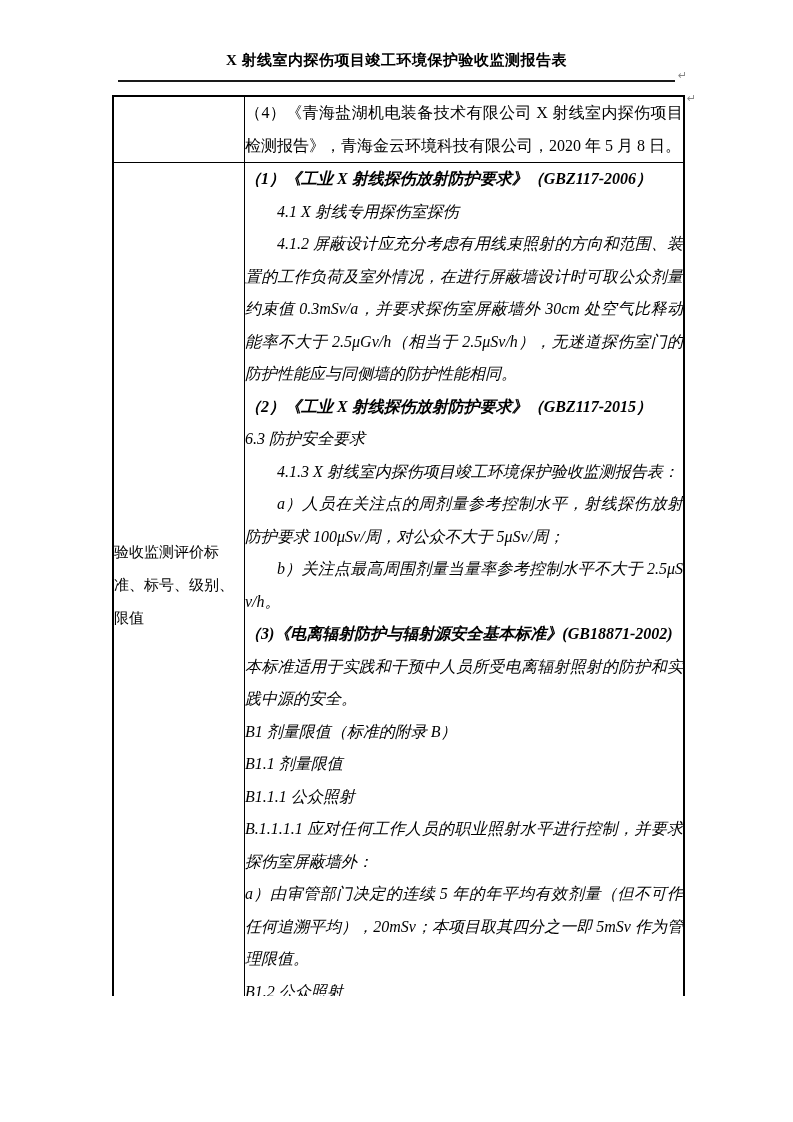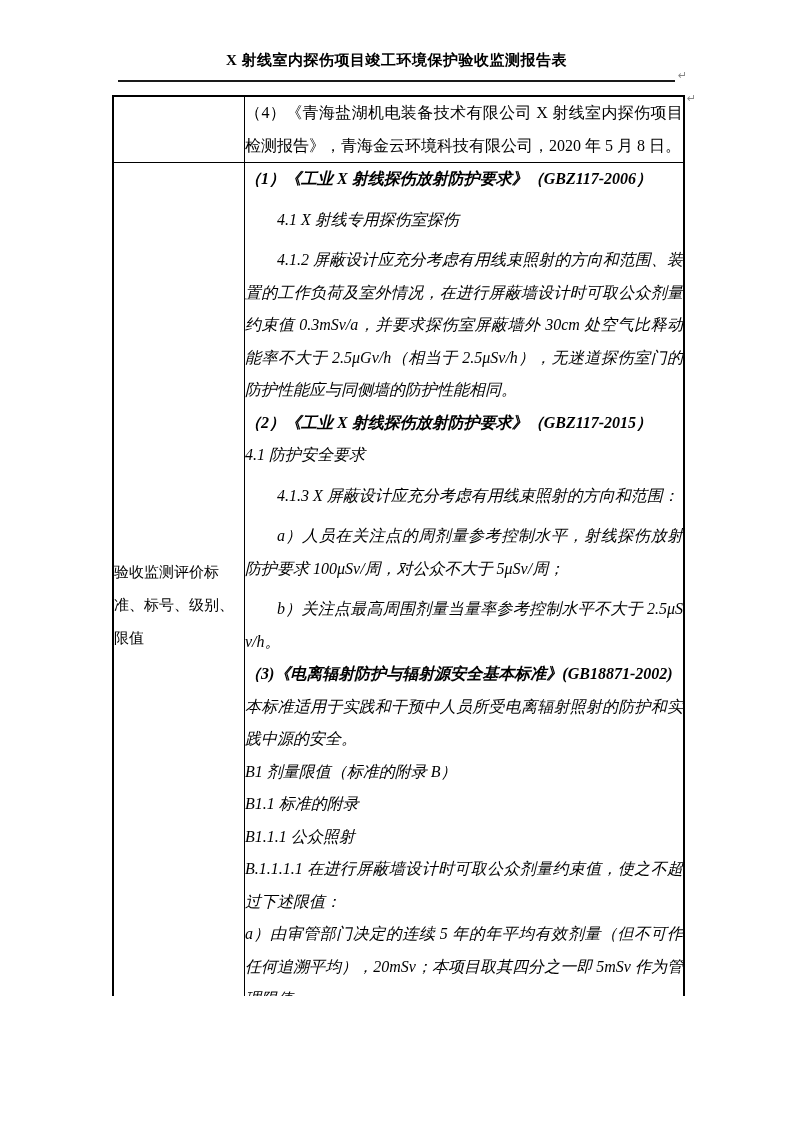--- a/index.html
+++ b/index.html
@@ -63,21 +63,21 @@
     font-style:italic;
   }
   .para{
     margin:0;
     font-size:16px;
     line-height:32.5px;
     text-align:justify;
     word-break:break-all;
   }
   .para.bold{font-weight:bold;}
-  .para.indent{text-indent:2em;margin-top:8px;}
+  .para.indent{text-indent:2em;}
   .label-line{
     margin:0;
     white-space:nowrap;
   }
   .page-number{
     position:absolute;
     top:1030px;left:0;width:793px;
     text-align:center;
     font-size:13px;
   }
@@ -105,30 +105,30 @@
       <td class="col-label cell-std-label">
         <div class="label-line">验收监测评价标</div>
         <div class="label-line">准、标号、级别、</div>
         <div class="label-line">限值</div>
       </td>
       <td class="cell-std-body">
         <p class="para bold">（1）《工业 X 射线探伤放射防护要求》（GBZ117-2006）</p>
         <p class="para indent">4.1 X 射线专用探伤室探伤</p>
         <p class="para indent">4.1.2 屏蔽设计应充分考虑有用线束照射的方向和范围、装置的工作负荷及室外情况，在进行屏蔽墙设计时可取公众剂量约束值 0.3mSv/a，并要求探伤室屏蔽墙外 30cm 处空气比释动能率不大于 2.5μGv/h（相当于 2.5μSv/h），无迷道探伤室门的防护性能应与同侧墙的防护性能相同。</p>
         <p class="para bold">（2）《工业 X 射线探伤放射防护要求》（GBZ117-2015）</p>
-        <p class="para">4.1 防护安全要求</p>
-        <p class="para indent">4.1.3 X 屏蔽设计应充分考虑有用线束照射的方向和范围：</p>
+        <p class="para">6.3 防护安全要求</p>
+        <p class="para indent">4.1.3 X 射线室内探伤项目竣工环境保护验收监测报告表：</p>
         <p class="para indent">a）人员在关注点的周剂量参考控制水平，射线探伤放射防护要求 100μSv/周，对公众不大于 5μSv/周；</p>
         <p class="para indent">b）关注点最高周围剂量当量率参考控制水平不大于 2.5μSv/h。</p>
         <p class="para bold">（3)《电离辐射防护与辐射源安全基本标准》(GB18871-2002)</p>
         <p class="para">本标准适用于实践和干预中人员所受电离辐射照射的防护和实践中源的安全。</p>
         <p class="para">B1 剂量限值（标准的附录 B）</p>
-        <p class="para">B1.1 标准的附录</p>
+        <p class="para">B1.1 剂量限值</p>
         <p class="para">B1.1.1 公众照射</p>
-        <p class="para">B.1.1.1.1 在进行屏蔽墙设计时可取公众剂量约束值，使之不超过下述限值：</p>
+        <p class="para">B.1.1.1.1 应对任何工作人员的职业照射水平进行控制，并要求探伤室屏蔽墙外：</p>
         <p class="para">a）由审管部门决定的连续 5 年的年平均有效剂量（但不可作任何追溯平均），20mSv；本项目取其四分之一即 5mSv 作为管理限值。</p>
         <p class="para">B1.2 公众照射</p>
       </td>
     </tr>
   </tbody>
     </table>
 
   <div class="page-number">3</div>
 
 </div>

